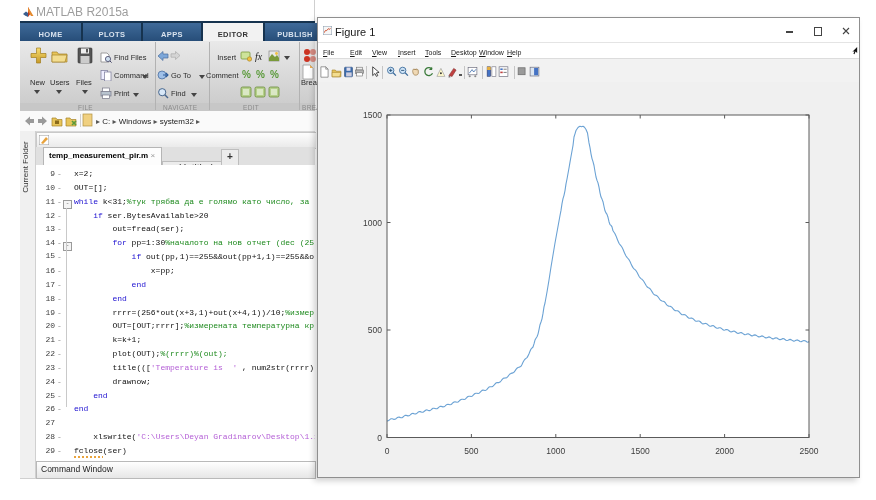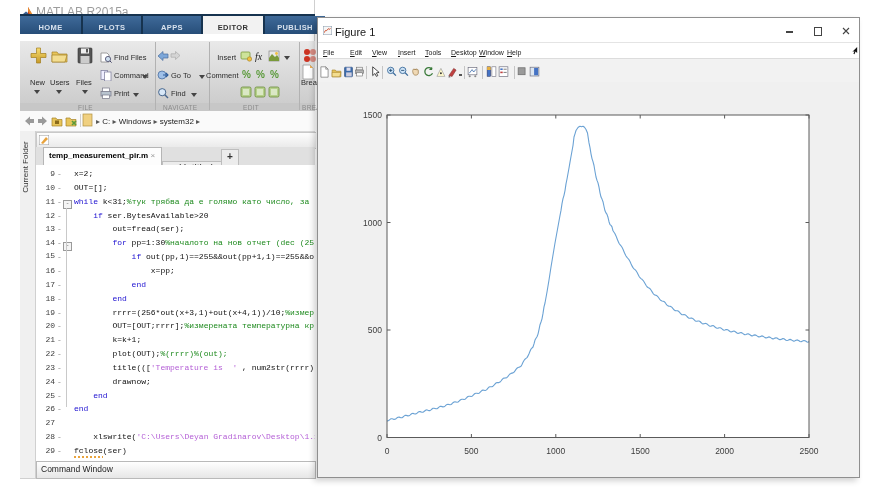--- a/index.html
+++ b/index.html
@@ -22,21 +22,21 @@
 
 <div class="abs" id="mlwin" style="left:20px;top:0;width:294px;height:478px;background:#fff;border-right:1px solid #cfcfcf;">
 
   <svg class="abs" style="left:3px;top:7px;" width="11" height="10" viewBox="0 0 11 10">
     <polygon points="0,7 3,4.5 5,6 5,10 2,8.5" fill="#3a5f8f"></polygon>
     <polygon points="5,0 8,6 5,10 5,6" fill="#c13b1f"></polygon>
     <polygon points="5,0 10.5,9 8,9 5,4" fill="#e58a2e"></polygon>
   </svg>
   <div class="abs" style="left:16px;top:5px;font-size:12px;color:#9d9d9d;">MATLAB R2015a</div>
 
-  <div class="abs" style="left:0;top:14px;width:295px;height:20px;background:#16334f;text-decoration:underline;">
+  <div class="abs" style="left:0;top:21px;width:295px;height:20px;background:#16334f;text-decoration:underline;">
     <div class="abs" style="left:0px;top:2px;width:61px;height:18px;background:linear-gradient(#3f6a99,#274e79);text-align:center;line-height:18px;"><span class="tabtx">HOME</span></div>
     <div class="abs" style="left:63px;top:2px;width:58px;height:18px;background:linear-gradient(#3f6a99,#274e79);text-align:center;line-height:18px;"><span class="tabtx">PLOTS</span></div>
     <div class="abs" style="left:123px;top:2px;width:58px;height:18px;background:linear-gradient(#3f6a99,#274e79);text-align:center;line-height:18px;"><span class="tabtx">APPS</span></div>
     <div class="abs" style="left:183px;top:2px;width:60px;height:18px;background:#f2f2f2;text-align:center;line-height:18px;"><span class="tabtx" style="color:#333;">EDITOR</span></div>
     <div class="abs" style="left:245px;top:2px;width:60px;height:18px;background:linear-gradient(#3f6a99,#274e79);text-align:center;line-height:18px;"><span class="tabtx">PUBLISH</span></div>
   </div>
 
   <div class="abs" style="left:0;top:41px;width:295px;height:62px;background:linear-gradient(#e9e9e9,#cdcdcd);"></div>
   <div class="abs" style="left:0;top:103px;width:295px;height:8px;background:#c7c7c7;"></div>
   <div class="secl" style="left:58px;top:103.5px;">FILE</div>

